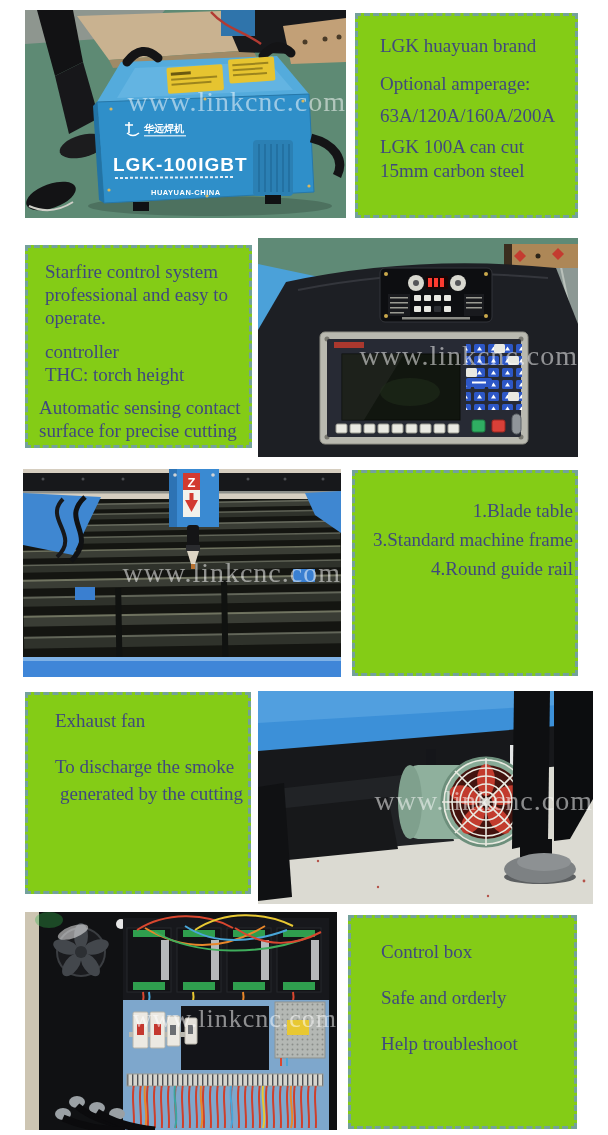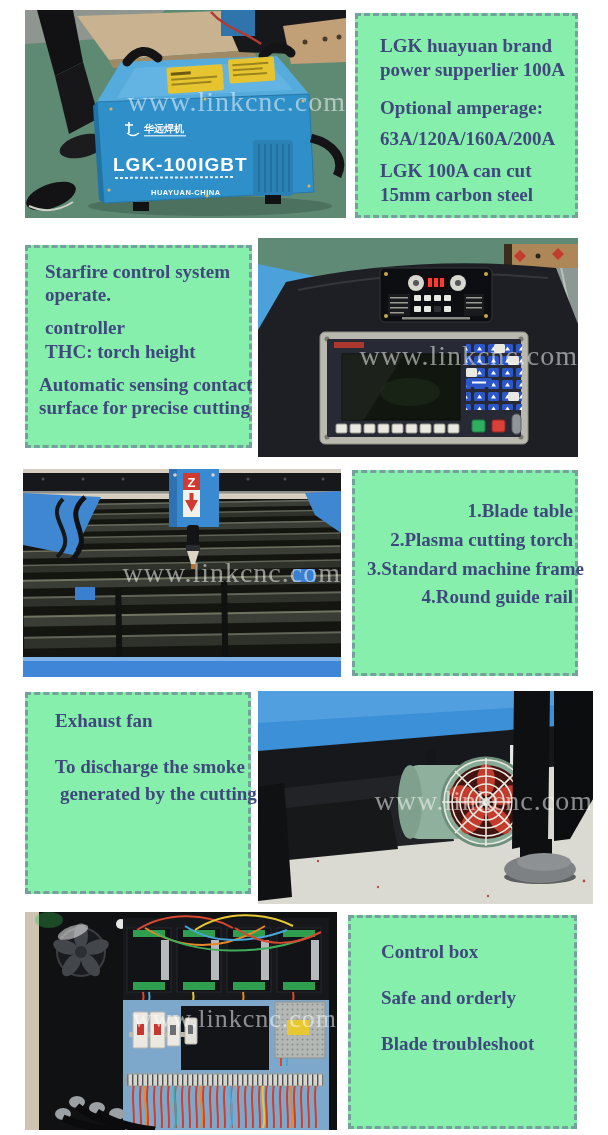--- a/index.html
+++ b/index.html
@@ -10,23 +10,23 @@
   }
   .page{position:relative;width:608px;height:1135px;background:var(--background,#fff);}
   .photo{position:absolute;overflow:hidden;background:#dcdcd4;}
   .photo svg{display:block;}
   .wm{
     position:absolute;left:0;right:0;text-align:right;
     color:rgba(255,255,255,0.52);font-size:28px;letter-spacing:1px;
     font-family:"Liberation Serif","DejaVu Serif",serif;pointer-events:none;
   }
   .panel{
-    position:absolute;box-sizing:border-box;background:#86efac;
+    position:absolute;box-sizing:border-box;background:#84cc16;
     border:3px dashed var(--accent-dash,#74a19b);
-    color:var(--text-color,#40497e);font-weight:bold;
+    color:var(--text-color,#40497e);font-weight:normal;
   }
   .ln{font-size:19px;line-height:1.25;white-space:nowrap;}
   
   .photo-1{left:25px;top:10px;width:321px;height:208px;}
   .panel-1{left:355px;top:13px;width:223px;height:205px;padding:18px 4px 0 22px;}
   .panel-1 .g1{height:14px;} .panel-1 .g2{height:8px;}
   
   .panel-2{left:25px;top:245px;width:227px;height:203px;padding:12px 2px 0 17px;}
   .panel-2 .ln{line-height:1.22;}
   .panel-2 .g1{height:10px;}
@@ -121,32 +121,32 @@
         <rect x="108" y="192" width="16" height="9" fill="#101113"></rect>
         <rect x="240" y="185" width="16" height="9" fill="#101113"></rect>
       </g>
       <path d="M286,128 C310,134 320,150 312,166" stroke="#141416" stroke-width="9" fill="none"></path>
     </svg>
     <div class="wm wm-1">www.linkcnc.com</div>
   </figure>
 
   <div class="panel panel-1">
     <div class="ln">LGK huayuan brand</div>
-    <div class="ln">power supperlier 100A</div>
     <div class="g1"></div>
     <div class="ln">Optional amperage:</div>
     <div class="g2"></div>
     <div class="ln">63A/120A/160A/200A</div>
     <div class="g2"></div>
     <div class="ln">LGK 100A can cut</div>
     <div class="ln">15mm carbon steel</div>
   </div>
 
   <div class="panel panel-2">
     <div class="ln">Starfire control system</div>
+    <div class="ln">professional and easy to</div>
     <div class="ln">operate.</div>
     <div class="g1"></div>
     <div class="ln">controller</div>
     <div class="ln">THC: torch height</div>
     <div class="g1"></div>
     <div class="ln outdent">Automatic sensing contact</div>
     <div class="ln outdent">surface for precise cutting</div>
   </div>
 
   <figure class="photo photo-2" style="margin:0">
@@ -319,21 +319,20 @@
         <rect x="168" y="95" width="4" height="5" fill="#b87333"></rect>
       </g>
       <rect x="0" y="188" width="318" height="20" fill="#3f86d8"></rect>
       <rect x="0" y="188" width="318" height="4" fill="#7fb2e6"></rect>
     </svg>
     <div class="wm wm-3">www.linkcnc.com</div>
   </figure>
 
   <div class="panel panel-3">
     <div class="ln">1.Blade table</div>
-    <div class="ln">2.Plasma cutting torch</div>
     <div class="ln">3.Standard machine frame</div>
     <div class="ln">4.Round guide rail</div>
   </div>
 
   <div class="panel panel-4">
     <div class="ln">Exhaust fan</div>
     <div class="g1"></div>
     <div class="ln airy">To discharge the smoke</div>
     <div class="ln airy indent">generated by the cutting</div>
   </div>
@@ -502,16 +501,16 @@
         <path d="M72,200 C90,212 110,216 130,218" stroke="#0b0b0d" stroke-width="7" fill="none"></path>
         <path d="M38,206 C56,214 80,218 100,218" stroke="#0b0b0d" stroke-width="7" fill="none"></path>
       </g>
     </svg>
     <div class="wm wm-5">www.linkcnc.com</div>
   </figure>
 
   <div class="panel panel-5">
     <div class="ln">Control box</div>
     <div class="ln">Safe and orderly</div>
-    <div class="ln">Blade troubleshoot</div>
+    <div class="ln">Help troubleshoot</div>
   </div>
 
 </div>
 
 </body></html>

